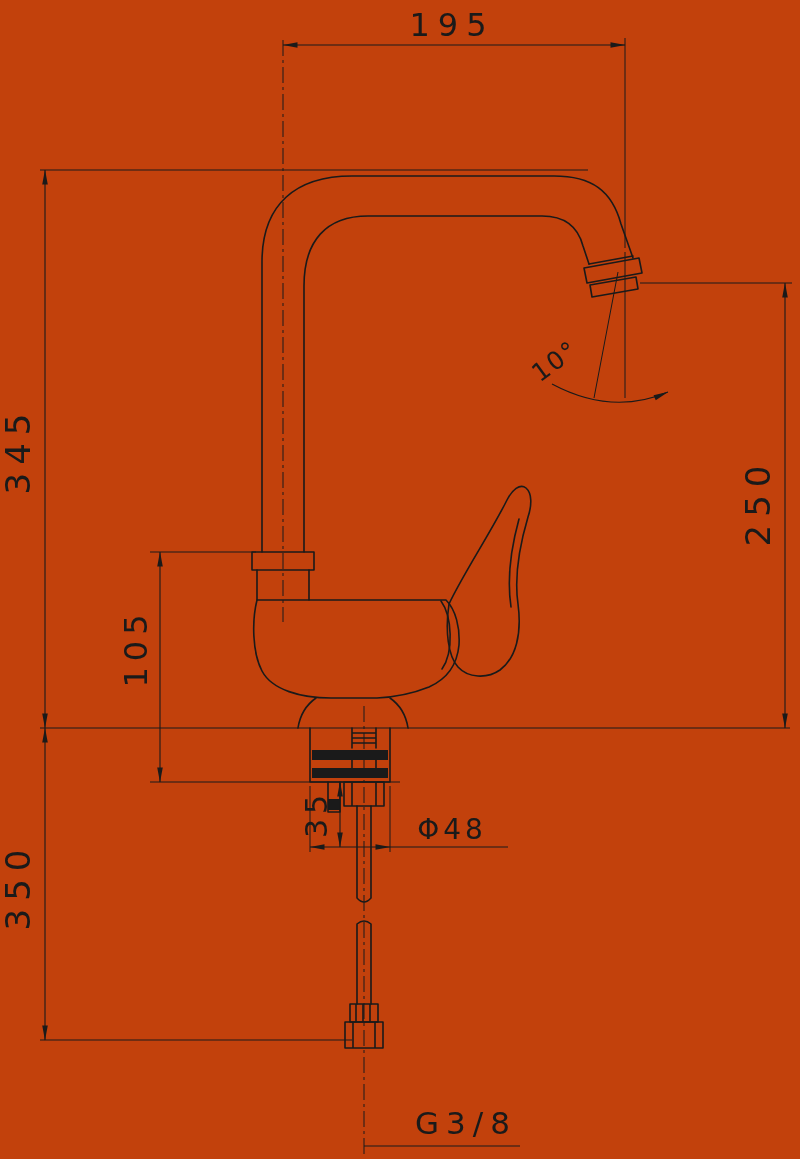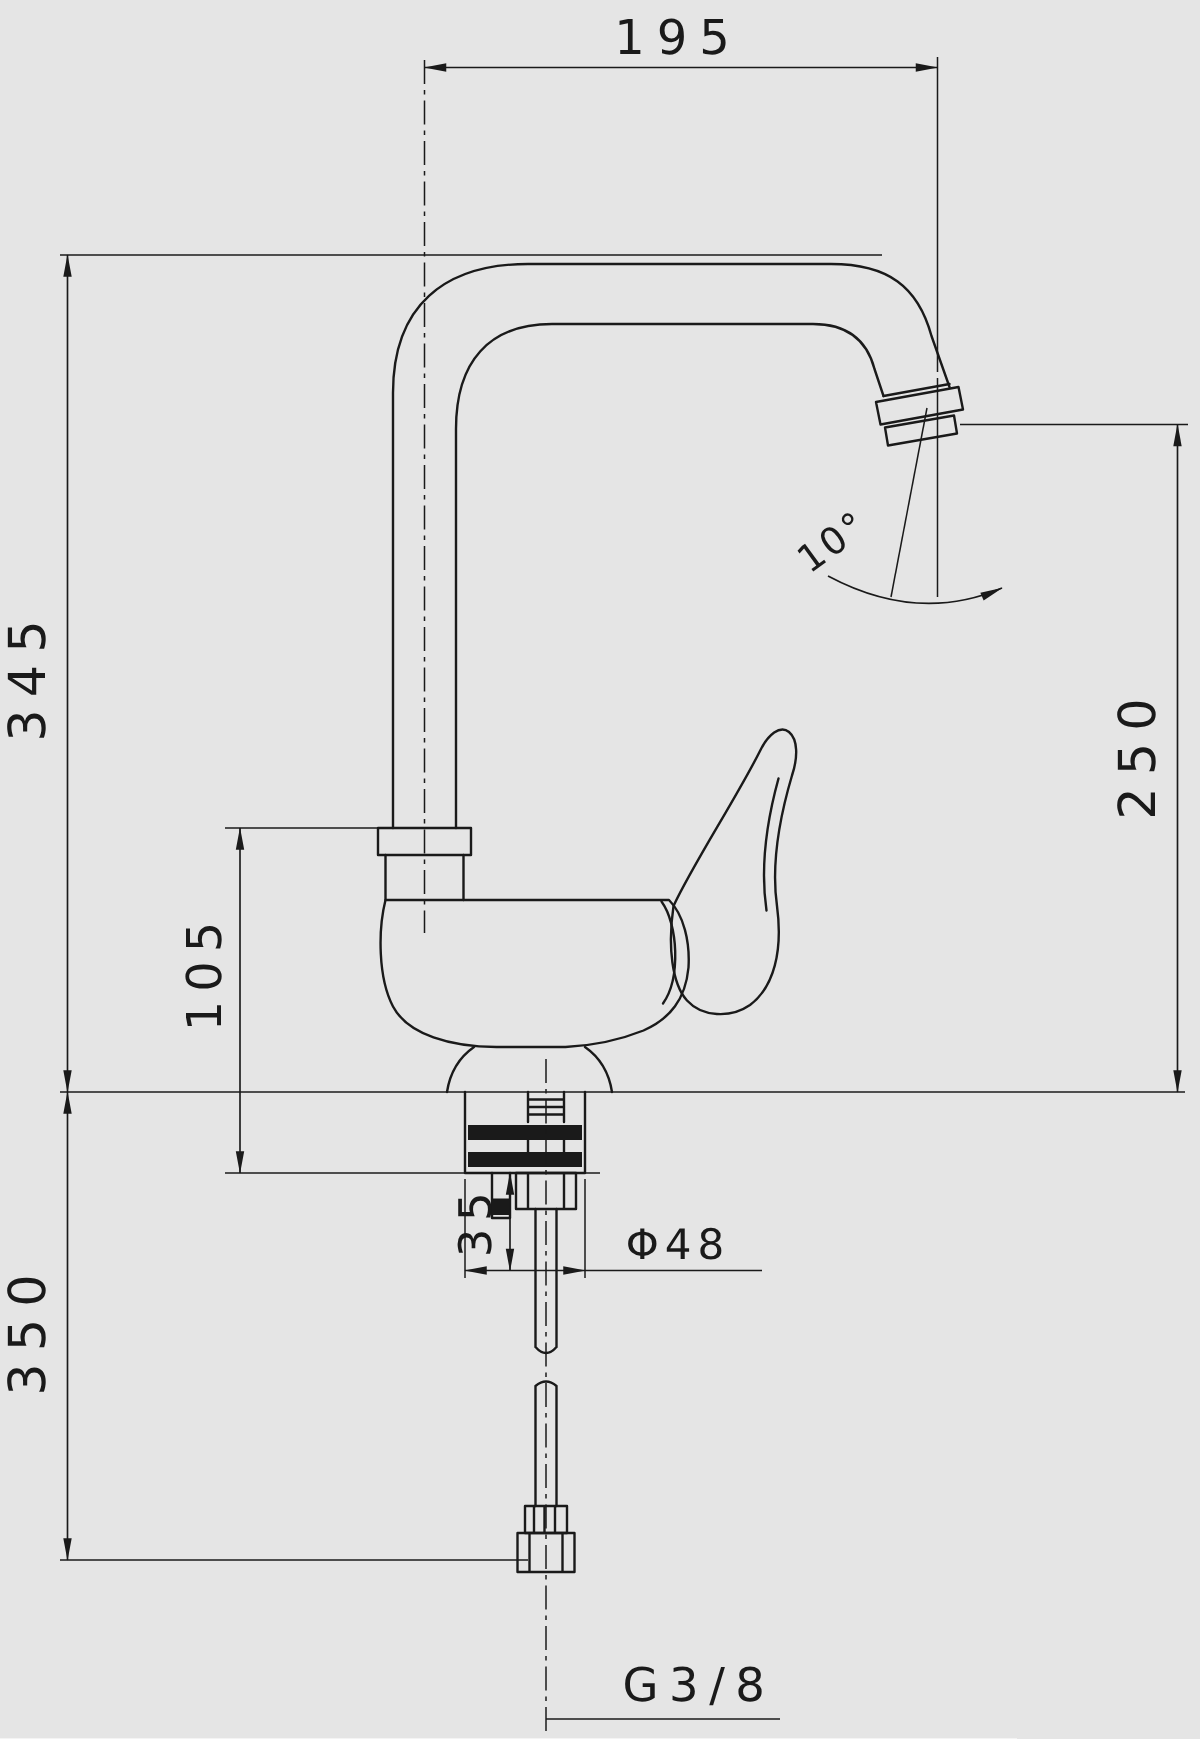--- a/index.html
+++ b/index.html
@@ -1,16 +1,16 @@
 <!DOCTYPE html>
 <html><head>
 <meta charset="utf-8">
 <style>
   html,body{margin:0;padding:0;background:#ffffff;}
-  .stage{width:800px;height:1159px;background:#e5e5e5;position:relative;overflow:hidden;}
+  .stage{width:800px;height:1159px;background:#c2410c;position:relative;overflow:hidden;}
   svg{display:block;}
   svg text{font-family:"DejaVu Sans", sans-serif;fill:#1a1a1a;}
   .ol{stroke:#1a1a1a;stroke-width:1.6;fill:none;stroke-linejoin:round;stroke-linecap:round;}
   .fillb{fill:#1a1a1a;stroke:none;}
   .thin{stroke:#1a1a1a;stroke-width:1;fill:none;}
   .dim{stroke:#1a1a1a;stroke-width:1.1;fill:none;}
   .cl{stroke:#1a1a1a;stroke-width:1;fill:none;stroke-dasharray:16 4 3 4;}
 </style>
 </head>
 <body>

